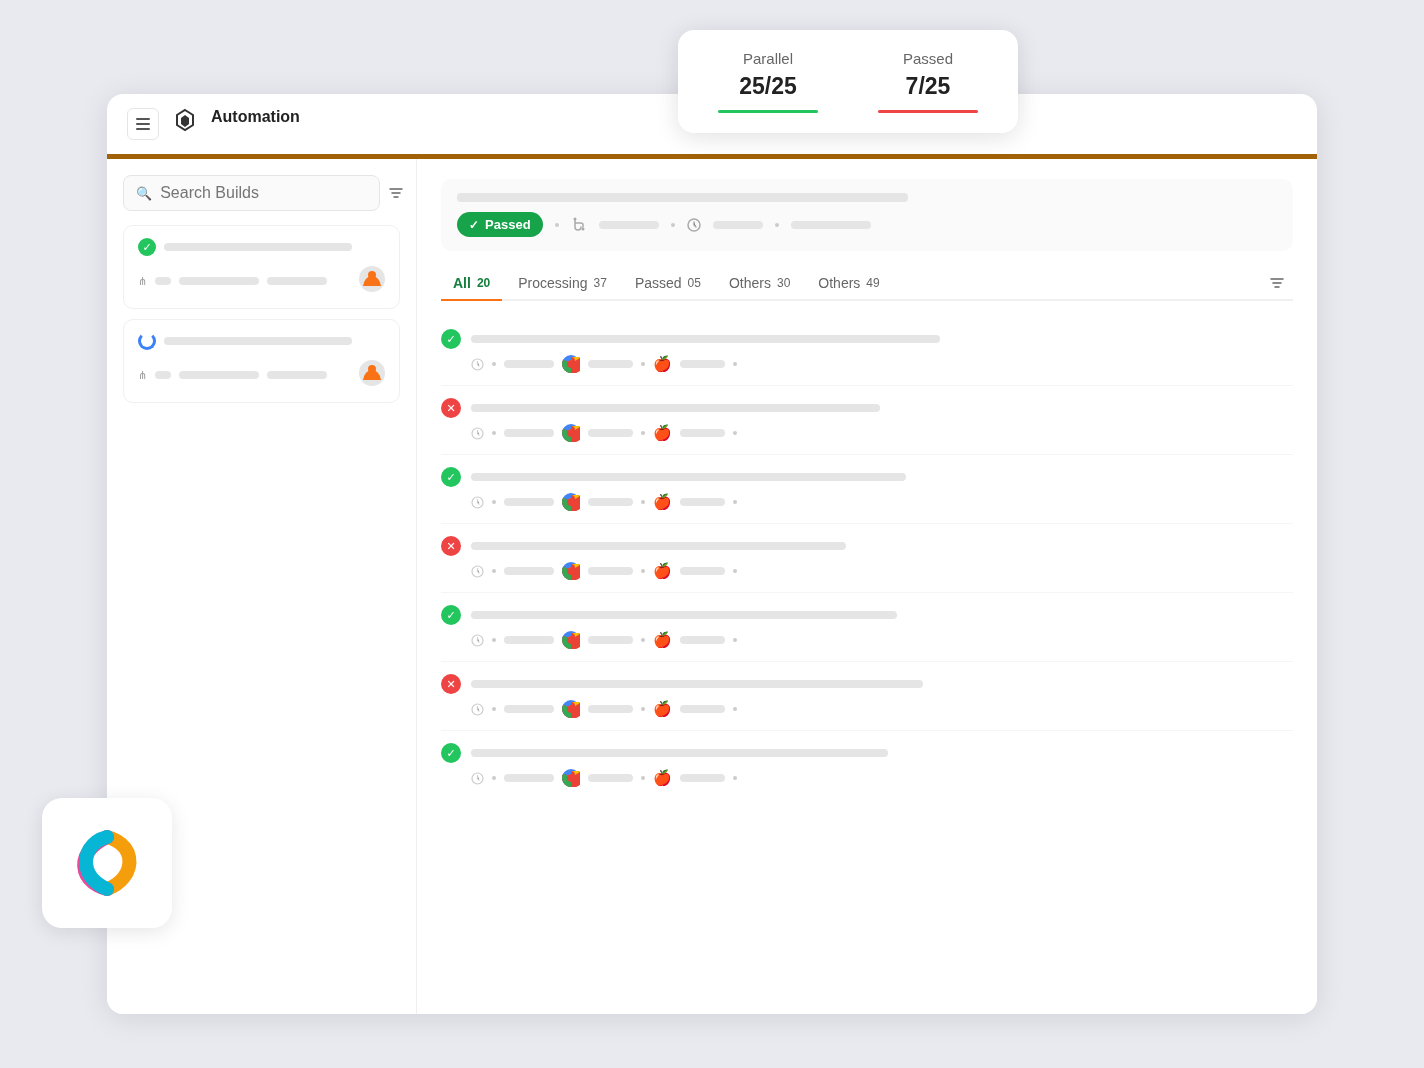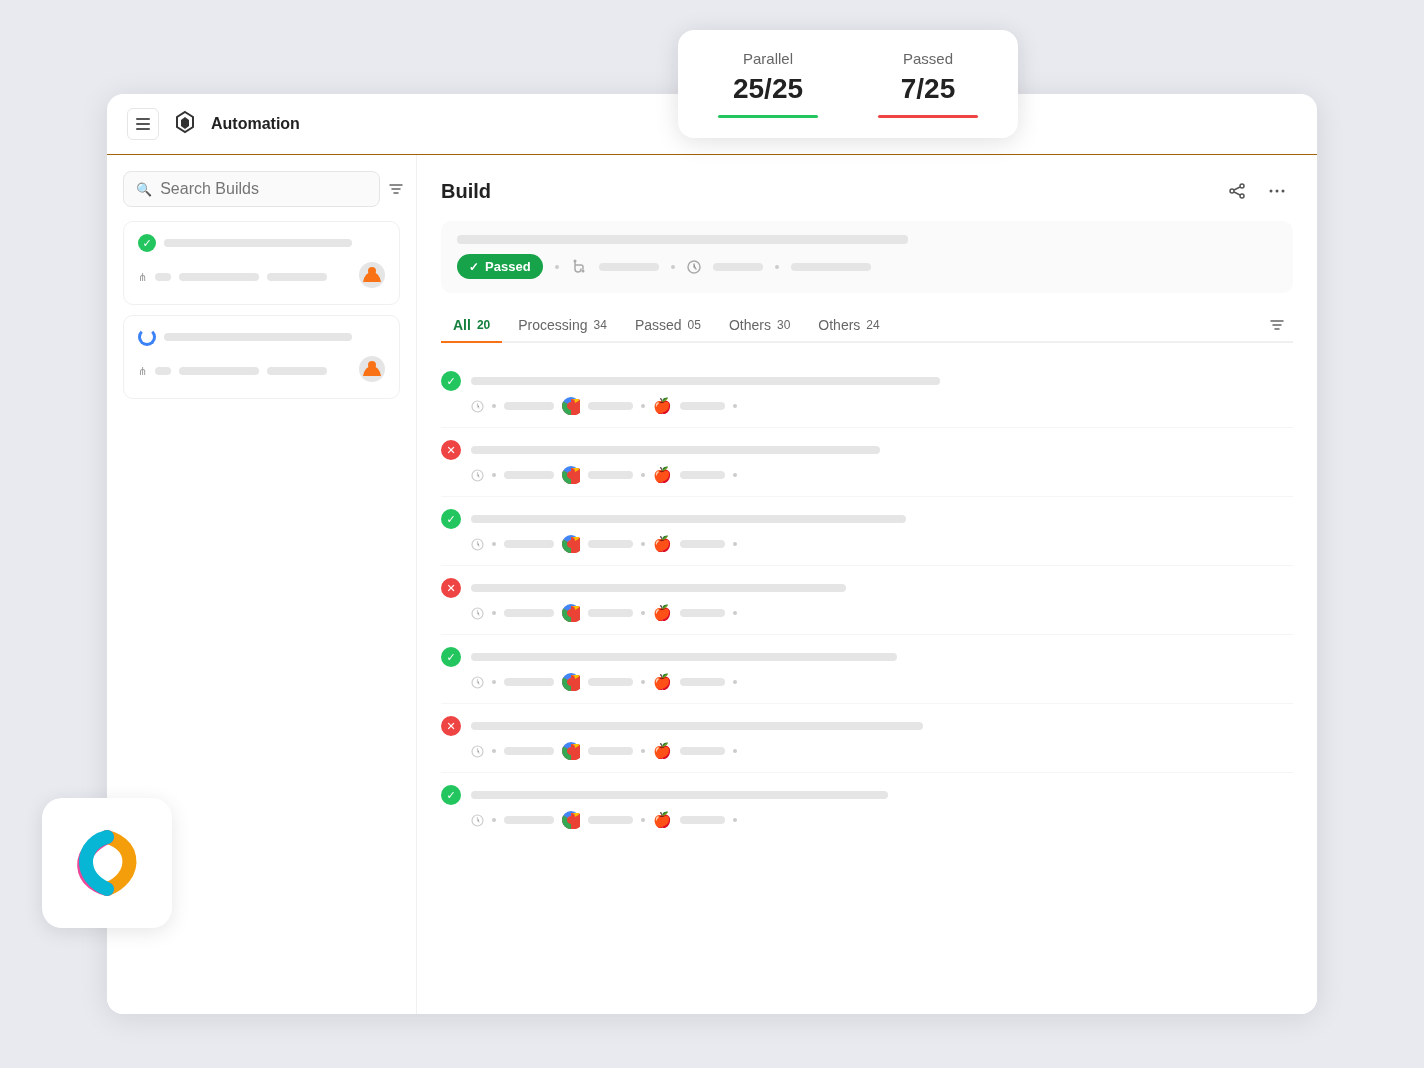--- a/index.html
+++ b/index.html
@@ -60,21 +60,21 @@
       flex-direction: column;
       align-items: center;
       gap: 6px;
     }
     .stat-label {
       font-size: 15px;
       color: #666;
       font-weight: 400;
     }
     .stat-value {
-      font-size: 28px;
+      font-size: 23px;
       font-weight: 600;
       color: #222;
     }
     .stat-bar {
       height: 3px;
       width: 100px;
       border-radius: 2px;
       margin-top: 4px;
     }
     .stat-bar.green { background: #22c55e; }
@@ -87,23 +87,23 @@
       width: 1210px;
       height: 920px;
       display: flex;
       flex-direction: column;
       overflow: hidden;
       margin-top: 40px;
     }
     
     .app-header {
       display: flex;
-      align-items: center;
+      align-items: flex-start;
       padding: 14px 20px;
-      border-bottom: 1px solid #a16207;
+      border-bottom: 5px solid #a16207;
       gap: 12px;
       min-height: 60px;
     }
     .menu-btn {
       width: 32px;
       height: 32px;
       border: 1px solid #e5e5e5;
       border-radius: 6px;
       display: flex;
       align-items: center;
@@ -494,40 +494,20 @@
                 <circle cx="13" cy="13" r="13" fill="#e5e5e5"></circle>
                 <path d="M4 20 Q6 10 13 10 Q20 10 22 20" fill="#f97316"></path>
                 <circle cx="13" cy="9" r="4" fill="#f97316"></circle>
               </svg>
             </div>
           </div>
         </div>
       </div>
 
       <div class="content-area">
-        <div class="content-header">
-          <span class="page-title">Build</span>
-          <div class="header-actions">
-            <div class="icon-btn">
-              <svg width="16" height="16" viewBox="0 0 16 16">
-                <circle cx="13" cy="3" r="2" fill="none" stroke="#555" stroke-width="1.5"></circle>
-                <circle cx="13" cy="13" r="2" fill="none" stroke="#555" stroke-width="1.5"></circle>
-                <circle cx="3" cy="8" r="2" fill="none" stroke="#555" stroke-width="1.5"></circle>
-                <path d="M5 7l6-3M5 9l6 3" stroke="#555" stroke-width="1.5"></path>
-              </svg>
-            </div>
-            <div class="icon-btn">
-              <svg width="16" height="4" viewBox="0 0 16 4">
-                <circle cx="2" cy="2" r="1.5" fill="#555"></circle>
-                <circle cx="8" cy="2" r="1.5" fill="#555"></circle>
-                <circle cx="14" cy="2" r="1.5" fill="#555"></circle>
-              </svg>
-            </div>
-          </div>
-        </div>
 
         <div class="build-info-bar">
           <div class="build-info-top">
             <div class="skeleton-line" style="width:55%;height:9px"></div>
           </div>
           <div class="build-info-bottom">
             <div class="passed-badge">
               <span class="check-icon">✓</span>
               <span>Passed</span>
             </div>
@@ -549,33 +529,33 @@
           </div>
         </div>
 
         <div class="tabs-bar">
           <div class="tab active">
             <span>All</span>
             <span class="tab-count">20</span>
           </div>
           <div class="tab">
             <span>Processing</span>
-            <span class="tab-count">34</span>
+            <span class="tab-count">37</span>
           </div>
           <div class="tab">
             <span>Passed</span>
             <span class="tab-count">05</span>
           </div>
           <div class="tab">
             <span>Others</span>
             <span class="tab-count">30</span>
           </div>
           <div class="tab">
             <span>Others</span>
-            <span class="tab-count">24</span>
+            <span class="tab-count">49</span>
           </div>
           <div class="tabs-right">
             <div class="icon-btn">
               <svg width="16" height="16" viewBox="0 0 16 16">
                 <path d="M2 4h12M4 8h8M6 12h4" stroke="#666" stroke-width="1.5" stroke-linecap="round"></path>
               </svg>
             </div>
           </div>
         </div>
 

